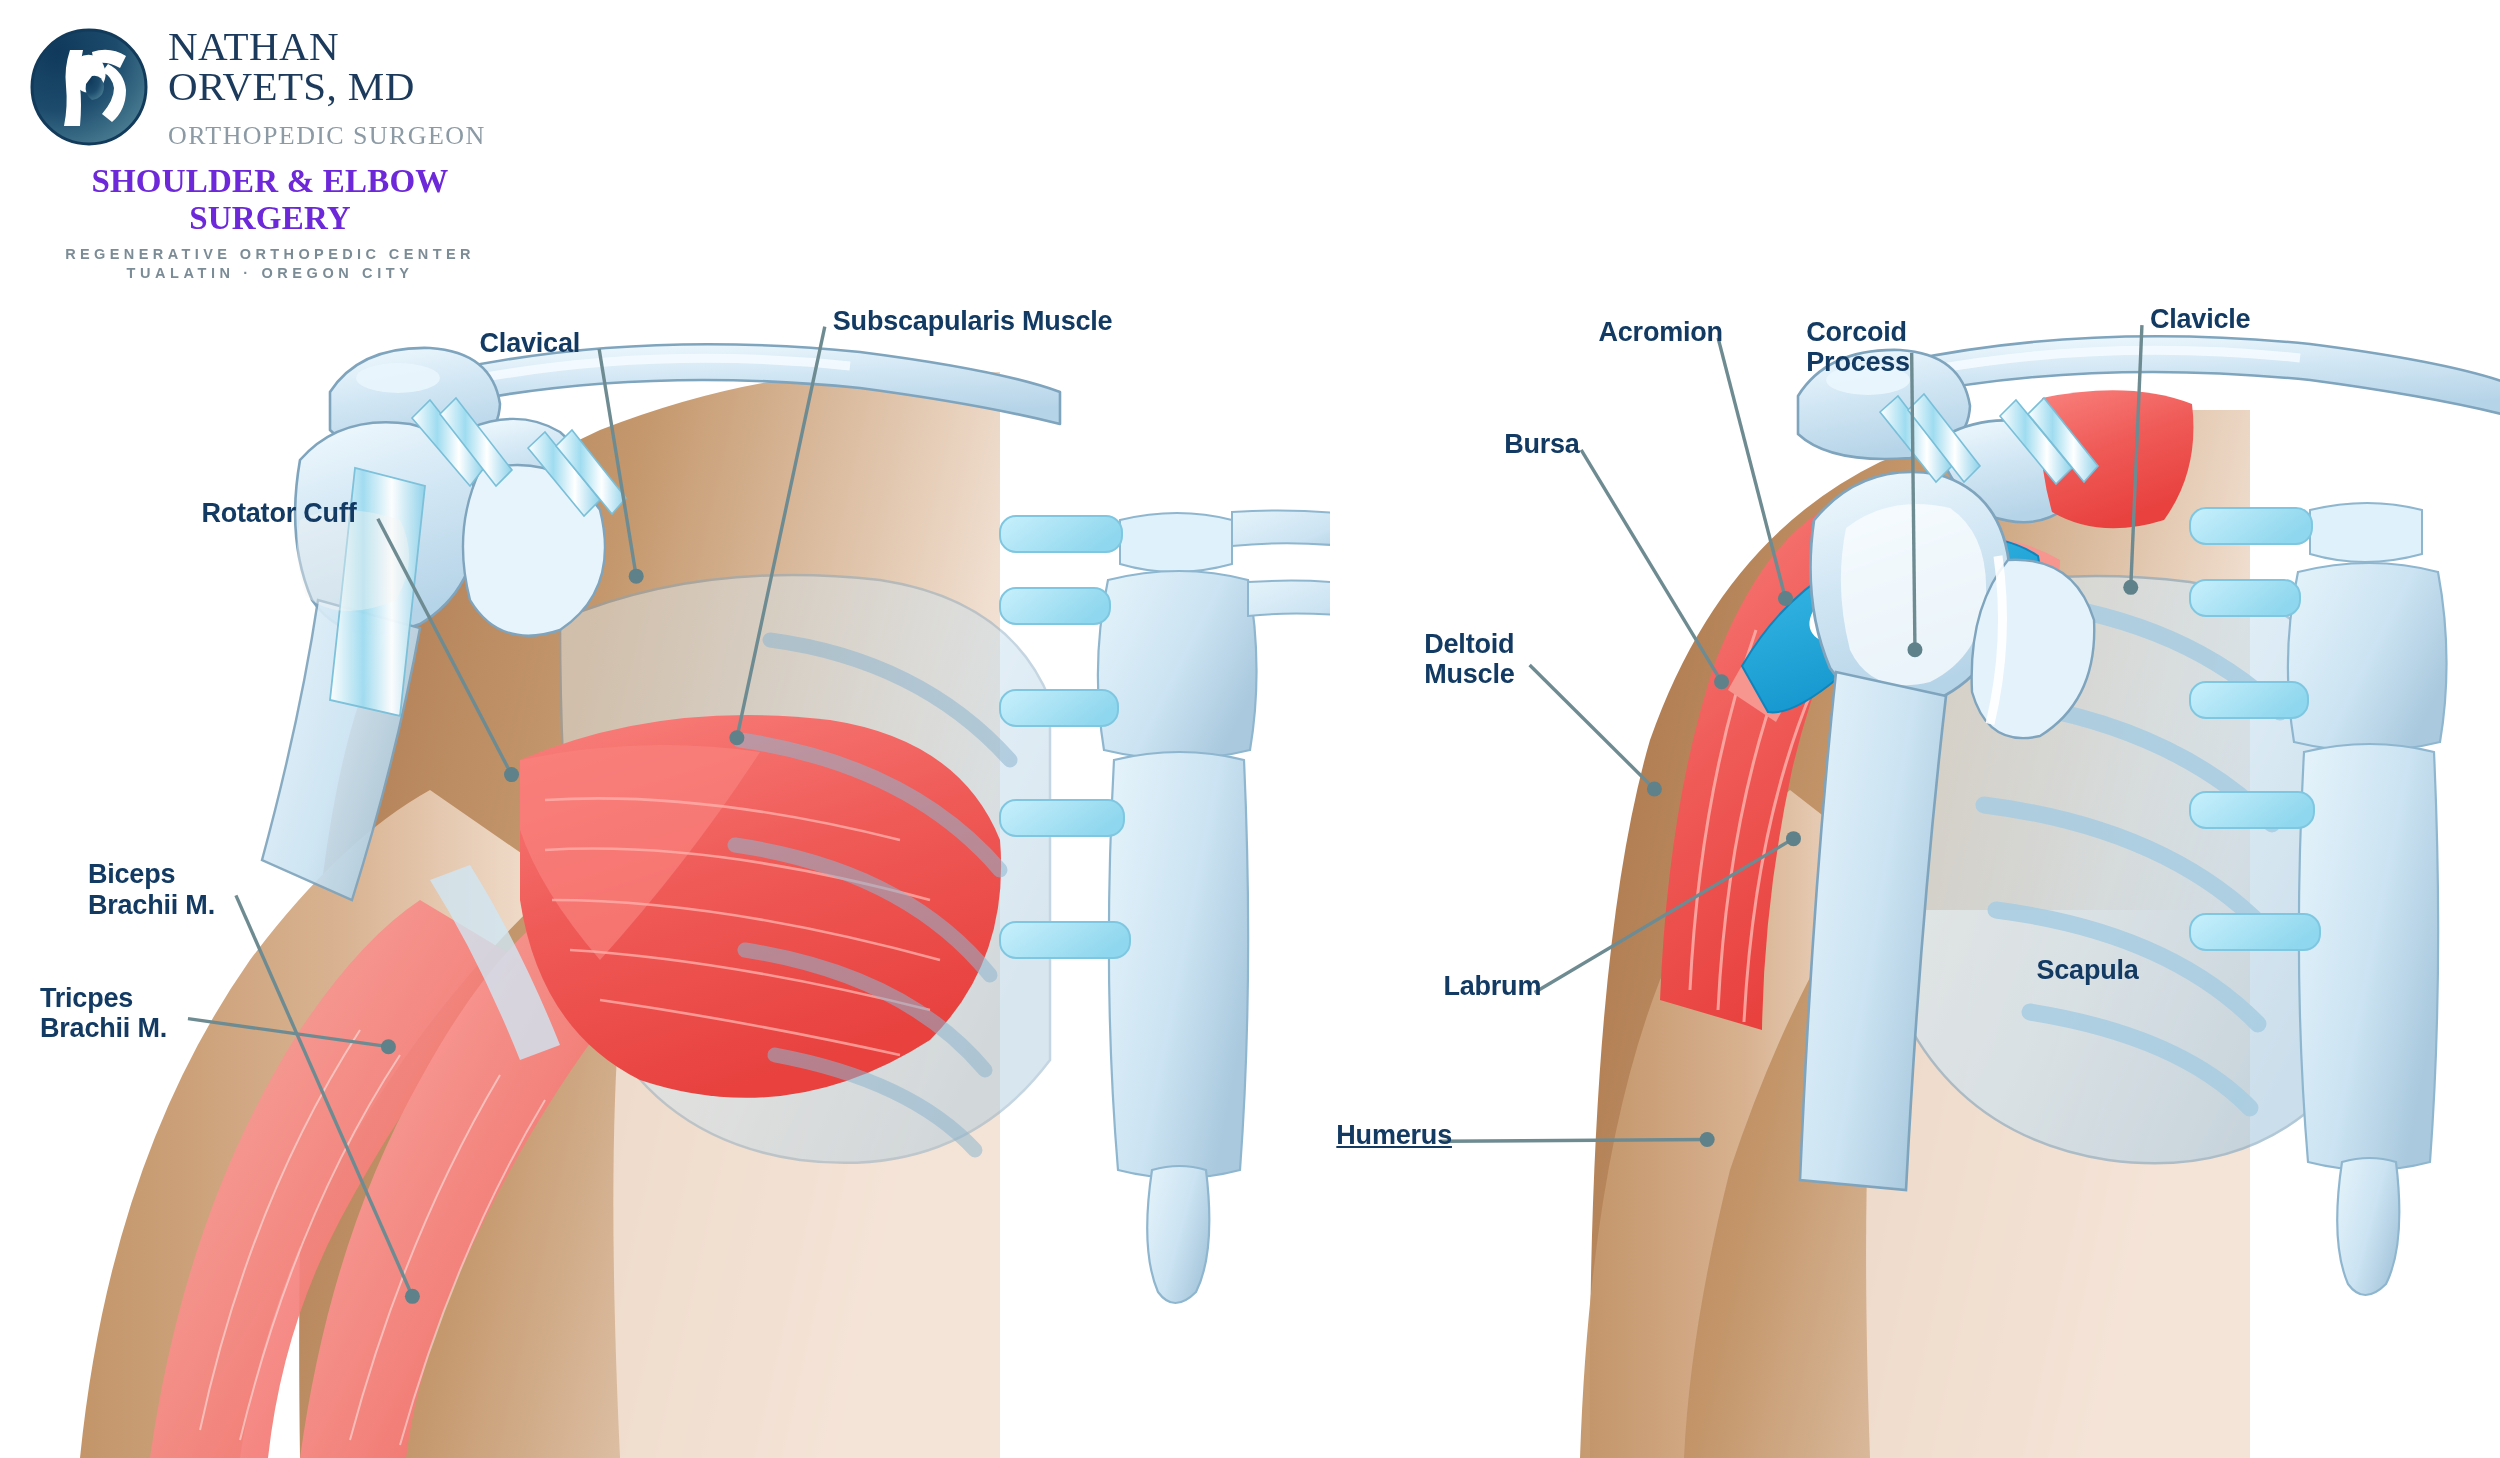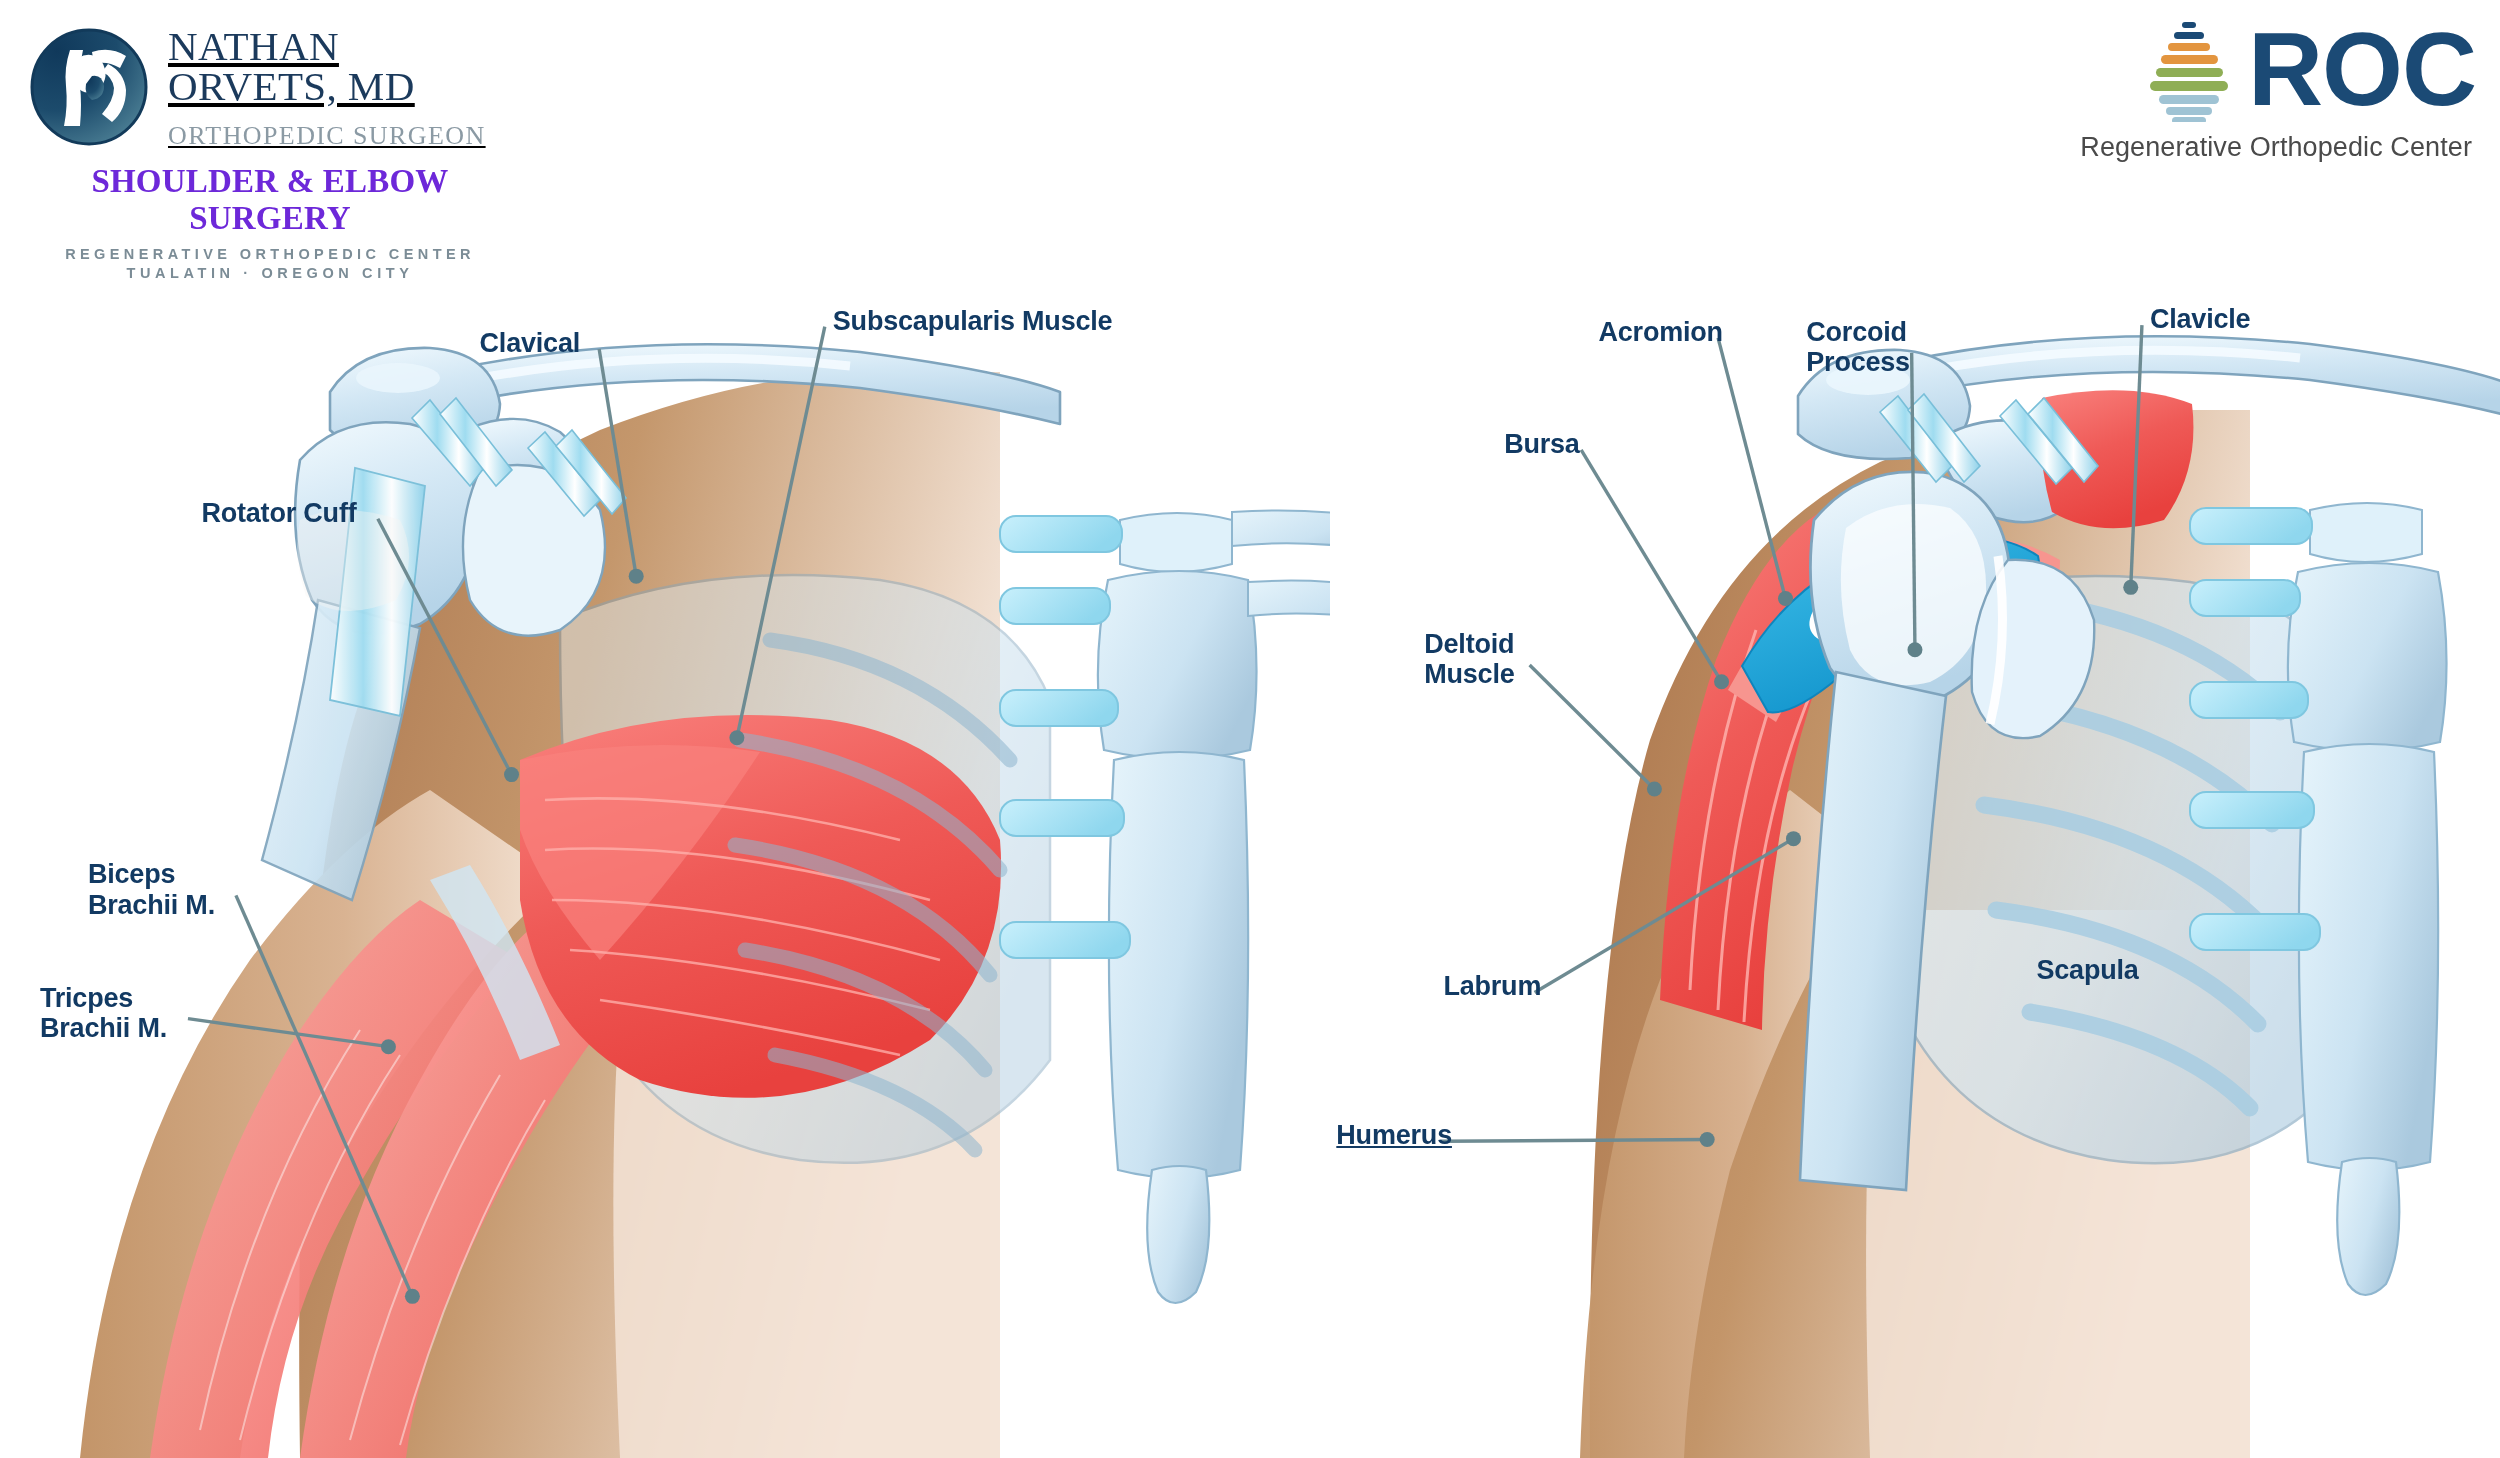--- a/index.html
+++ b/index.html
@@ -10,21 +10,21 @@
     position:relative; overflow:hidden;
     font-family:"Liberation Sans", sans-serif;
     background:#ffffff;
   }
   .stage { position:absolute; inset:0; }
 
   
   #logo-left { position:absolute; left:30px; top:22px; width:500px; }
   .logo-top { display:flex; align-items:center; gap:20px; }
   .logo-mark { width:118px; height:118px; flex:0 0 118px; position:relative; }
-  .logo-words { padding-top:4px;text-decoration:underline; }
+  .logo-words { padding-top:4px; }
   .logo-name {
     font-family:"Liberation Serif", serif;
     color:#1b3a5c; font-size:41px; line-height:0.98;
     letter-spacing:0.4px; font-weight:400;
   }
   .logo-sub {
     font-family:"Liberation Serif", serif;
     color:#8b9aa4; font-size:26px; letter-spacing:1.4px;
     margin-top:15px; font-weight:400;
   }
@@ -339,41 +339,20 @@
         <div class="logo-name">NATHAN</div>
         <div class="logo-name">ORVETS, MD</div>
         <div class="logo-sub">ORTHOPEDIC SURGEON</div>
       </div>
     </div>
     <div class="logo-tagline">SHOULDER &amp; ELBOW SURGERY</div>
     <div class="logo-loc1">REGENERATIVE ORTHOPEDIC CENTER</div>
     <div class="logo-loc2">TUALATIN · OREGON CITY</div>
   </div>
 
-  <div id="logo-right">
-    <div class="roc-row">
-      <div class="roc-mark">
-        <svg viewBox="0 0 92 104" width="92" height="104">
-          <g stroke-linecap="round">
-            <rect x="40" y="4" width="14" height="6" rx="3" fill="#1b4a75"></rect>
-            <rect x="32" y="14" width="30" height="7" rx="3.5" fill="#1b4a75"></rect>
-            <rect x="26" y="25" width="42" height="8" rx="4" fill="#e3953f"></rect>
-            <rect x="19" y="37" width="57" height="9" rx="4.5" fill="#e3953f"></rect>
-            <rect x="14" y="50" width="67" height="9" rx="4.5" fill="#8fae55"></rect>
-            <rect x="8" y="63" width="78" height="10" rx="5" fill="#8fae55"></rect>
-            <rect x="17" y="77" width="60" height="9" rx="4.5" fill="#9fc3d4"></rect>
-            <rect x="24" y="89" width="46" height="8" rx="4" fill="#9fc3d4"></rect>
-            <rect x="30" y="99" width="34" height="7" rx="3.5" fill="#9fc3d4"></rect>
-          </g>
-        </svg>
-      </div>
-      <div class="roc-text">ROC</div>
-    </div>
-    <div class="roc-caption">Regenerative Orthopedic Center</div>
-  </div>
 
   <div id="labels-layer">
       <div class="lbl" style="left: 479.54px; top: 328.09px;">Clavical</div>
       <div class="lbl" style="left: 832.801px; top: 305.684px;">Subscapularis Muscle</div>
       <div class="lbl" style="left: 201.407px; top: 497.737px;">Rotator Cuff</div>
       <div class="lbl" style="left: 87.9156px; top: 859.436px;">Biceps
 Brachii M.</div>
       <div class="lbl" style="left: 39.9616px; top: 982.67px;">Tricpes
 Brachii M.</div>
       <div class="lbl" style="left: 1598.47px; top: 316.887px;">Acromion</div>

